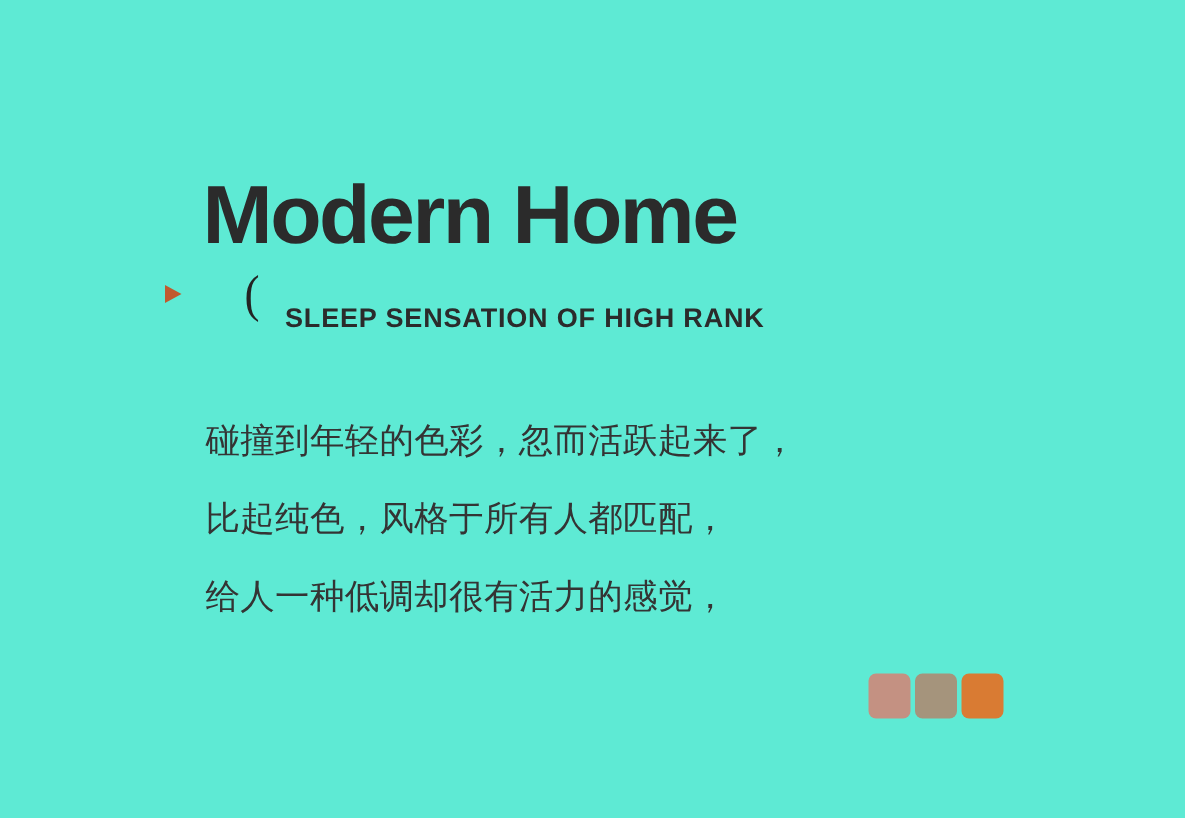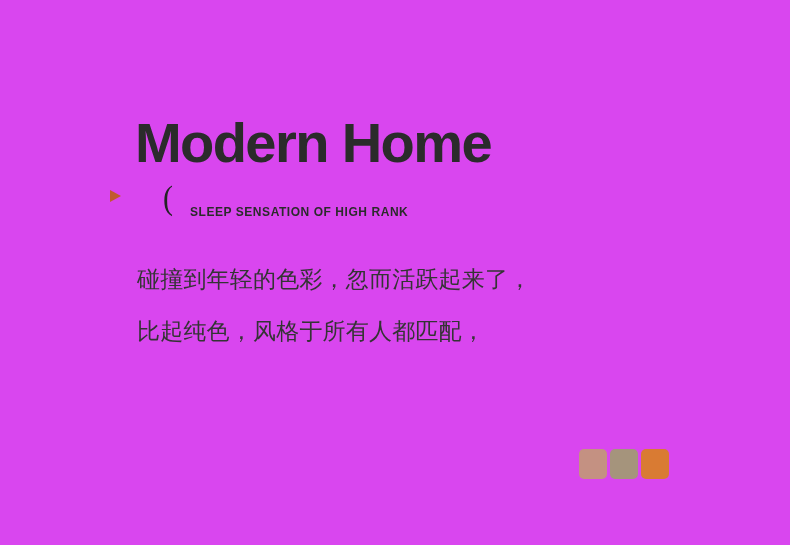--- a/index.html
+++ b/index.html
@@ -67,33 +67,33 @@
     color: #232323;
     line-height: 26px;
     transform: scaleY(1.15) translateY(1px);
     transform-origin: center;
   }
   #eyebrow-text {
     display: inline-block;
     flex: 0 0 auto;
     margin-left: 17px;
     font-family: "Liberation Sans", "DejaVu Sans", sans-serif;
-    font-size: 12px;
+    font-size: 18px;
     font-weight: 700;
     letter-spacing: 0.55px;
     color: #2b2b2b;
     line-height: 26px;
     margin-top: 32px;
   }
 
   
   #body-copy {
     position: absolute;
     left: 137px;
-    top: 253px;
+    top: 268px;
     width: 420px;
   }
   .body-line {
     font-family: "DejaVu Sans", "Liberation Sans", sans-serif;
     font-size: 23px;
     font-weight: 400;
     color: #343434;
     line-height: 52px;
     letter-spacing: 0.2px;
     white-space: nowrap;
@@ -110,33 +110,34 @@
   .swatch {
     width: 28px;
     height: 30px;
     border-radius: 5px;
     flex: 0 0 auto;
   }
 </style>
 </head>
 <body>
 
-<div id="poster" style="background: #d946ef;">
+<div id="poster" style="background: #5eead4;">
 
   <div id="headline" style="color: rgb(43, 43, 43);">Modern Home</div>
 
   <div id="eyebrow-row">
     <span id="marker-triangle" style="border-left-color: rgb(193, 90, 46);"></span>
     <span id="paren-glyph">(</span>
     <span id="eyebrow-text" style="color: rgb(43, 43, 43);">SLEEP SENSATION OF HIGH RANK</span>
   </div>
 
   <div id="body-copy">
     <div class="body-line" style="color: rgb(52, 52, 52);">碰撞到年轻的色彩，忽而活跃起来了，</div>
     <div class="body-line" style="color: rgb(52, 52, 52);">比起纯色，风格于所有人都匹配，</div>
+    <div class="body-line" style="color: rgb(52, 52, 52);">给人一种低调却很有活力的感觉，</div>
   </div>
 
   <div id="swatch-group">
     <div class="swatch" style="background-color: rgb(196, 145, 130);"></div>
     <div class="swatch" style="background-color: rgb(165, 148, 124);"></div>
     <div class="swatch" style="background-color: rgb(217, 123, 51);"></div>
   </div>
 
 </div>
 

